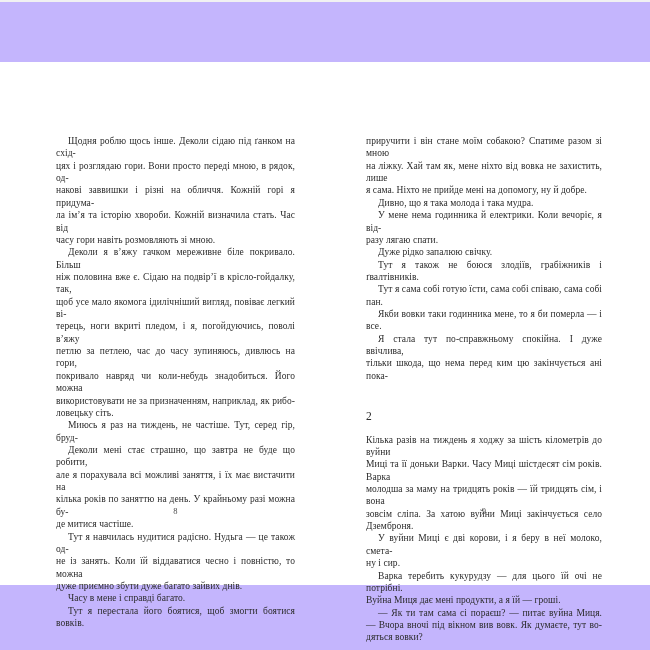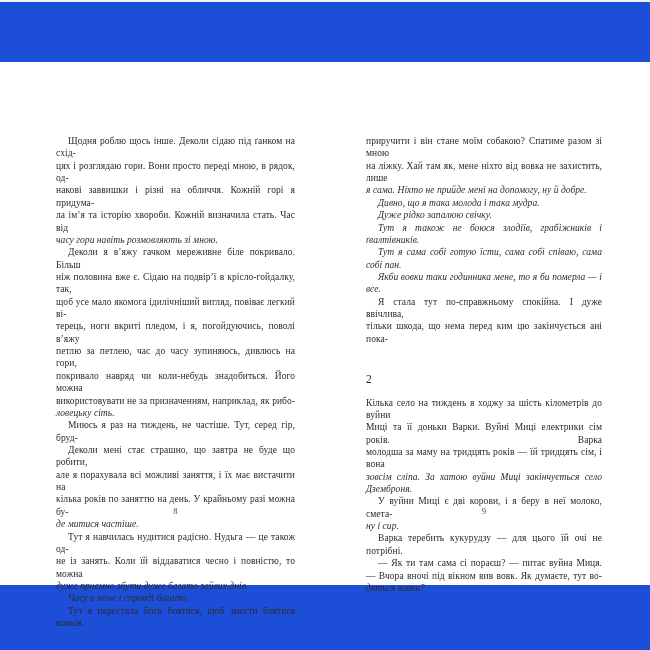--- a/index.html
+++ b/index.html
@@ -5,21 +5,21 @@
   * { margin: 0; padding: 0; box-sizing: border-box; }
   html, body { width: 650px; height: 650px; }
   body {
     font-family: "Liberation Serif", "DejaVu Serif", serif;
     background: #fafafa;
     position: relative;
     overflow: hidden;
   }
   .canvas {
     position: absolute; inset: 0;
-    background: #1d4ed8;
+    background: #c4b5fd;
   }
   .canvas::before {
     content: ""; position: absolute; top: 0; left: 0; right: 0; height: 2px;
     background: #f1f1f2;
   }
   .paper {
     position: absolute;
     left: 0; right: 0; top: 62px; height: 523px;
     background: #ffffff;
   }
@@ -27,21 +27,21 @@
     position: absolute;
     top: 73px;
     color: #2b2b2b;
     font-size: 9.5px;
     line-height: 12.36px;
     letter-spacing: 0.05px;
   }
   .page-left  { left: 56px;  width: 239px; height: 440px; }
   .page-right { left: 366px; width: 236px; height: 440px; }
   .line { text-align: justify; text-align-last: justify; white-space: normal; }
-  .line.last { text-align-last: left; font-style: italic; }
+  .line.last { text-align-last: left; }
   .line.indent { text-indent: 12px; }
   .section-number {
     margin-top: 28px;
     margin-bottom: 11px;
     font-size: 11.5px;
     line-height: 12.4px;
     color: #2b2b2b;
     text-align: left;
   }
   .page-number {
@@ -106,50 +106,55 @@
       <div class="text-block">
           <div class="para">
             <div class="line">приручити і він стане моїм собакою? Спатиме разом зі мною</div>
             <div class="line">на ліжку. Хай там як, мене ніхто від вовка не захистить, лише</div>
             <div class="line last">я сама. Ніхто не прийде мені на допомогу, ну й добре.</div>
           </div>
           <div class="para">
             <div class="line last indent">Дивно, що я така молода і така мудра.</div>
           </div>
           <div class="para">
+            <div class="line indent">У мене нема годинника й електрики. Коли вечоріє, я від-</div>
+            <div class="line last">разу лягаю спати.</div>
+          </div>
+          <div class="para">
             <div class="line last indent">Дуже рідко запалюю свічку.</div>
           </div>
           <div class="para">
             <div class="line last indent">Тут я також не боюся злодіїв, грабіжників і ґвалтівників.</div>
           </div>
           <div class="para">
             <div class="line last indent">Тут я сама собі готую їсти, сама собі співаю, сама собі пан.</div>
           </div>
           <div class="para">
             <div class="line last indent">Якби вовки таки годинника мене, то я би померла — і все.</div>
           </div>
           <div class="para">
             <div class="line indent">Я стала тут по-справжньому спокійна. І дуже ввічлива,</div>
             <div class="line">тільки шкода, що нема перед ким цю закінчується ані пока-</div>
           </div>
         </div>
       <div class="section-number">2</div>
       <div class="text-block">
           <div class="para">
-            <div class="line">Кілька село на тиждень я ходжу за шість кілометрів до вуйни</div>
-            <div class="line">Миці та її доньки Варки. Вуйні Миці електрики сім років. Варка</div>
+            <div class="line">Кілька разів на тиждень я ходжу за шість кілометрів до вуйни</div>
+            <div class="line">Миці та її доньки Варки. Часу Миці шістдесят сім років. Варка</div>
             <div class="line">молодша за маму на тридцять років — їй тридцять сім, і вона</div>
             <div class="line last">зовсім сліпа. За хатою вуйни Миці закінчується село Дземброня.</div>
           </div>
           <div class="para">
             <div class="line indent">У вуйни Миці є дві корови, і я беру в неї молоко, смета-</div>
             <div class="line last">ну і сир.</div>
           </div>
           <div class="para">
             <div class="line indent">Варка теребить кукурудзу — для цього їй очі не потрібні.</div>
+            <div class="line last">Вуйна Миця дає мені продукти, а я їй — гроші.</div>
           </div>
           <div class="para">
             <div class="line indent">— Як ти там сама сі пораєш? — питає вуйна Миця.</div>
             <div class="line">— Вчора вночі під вікном вив вовк. Як думаєте, тут во-</div>
             <div class="line last">дяться вовки?</div>
           </div>
         </div>
       <div class="page-number">9</div>
     </div>
 

